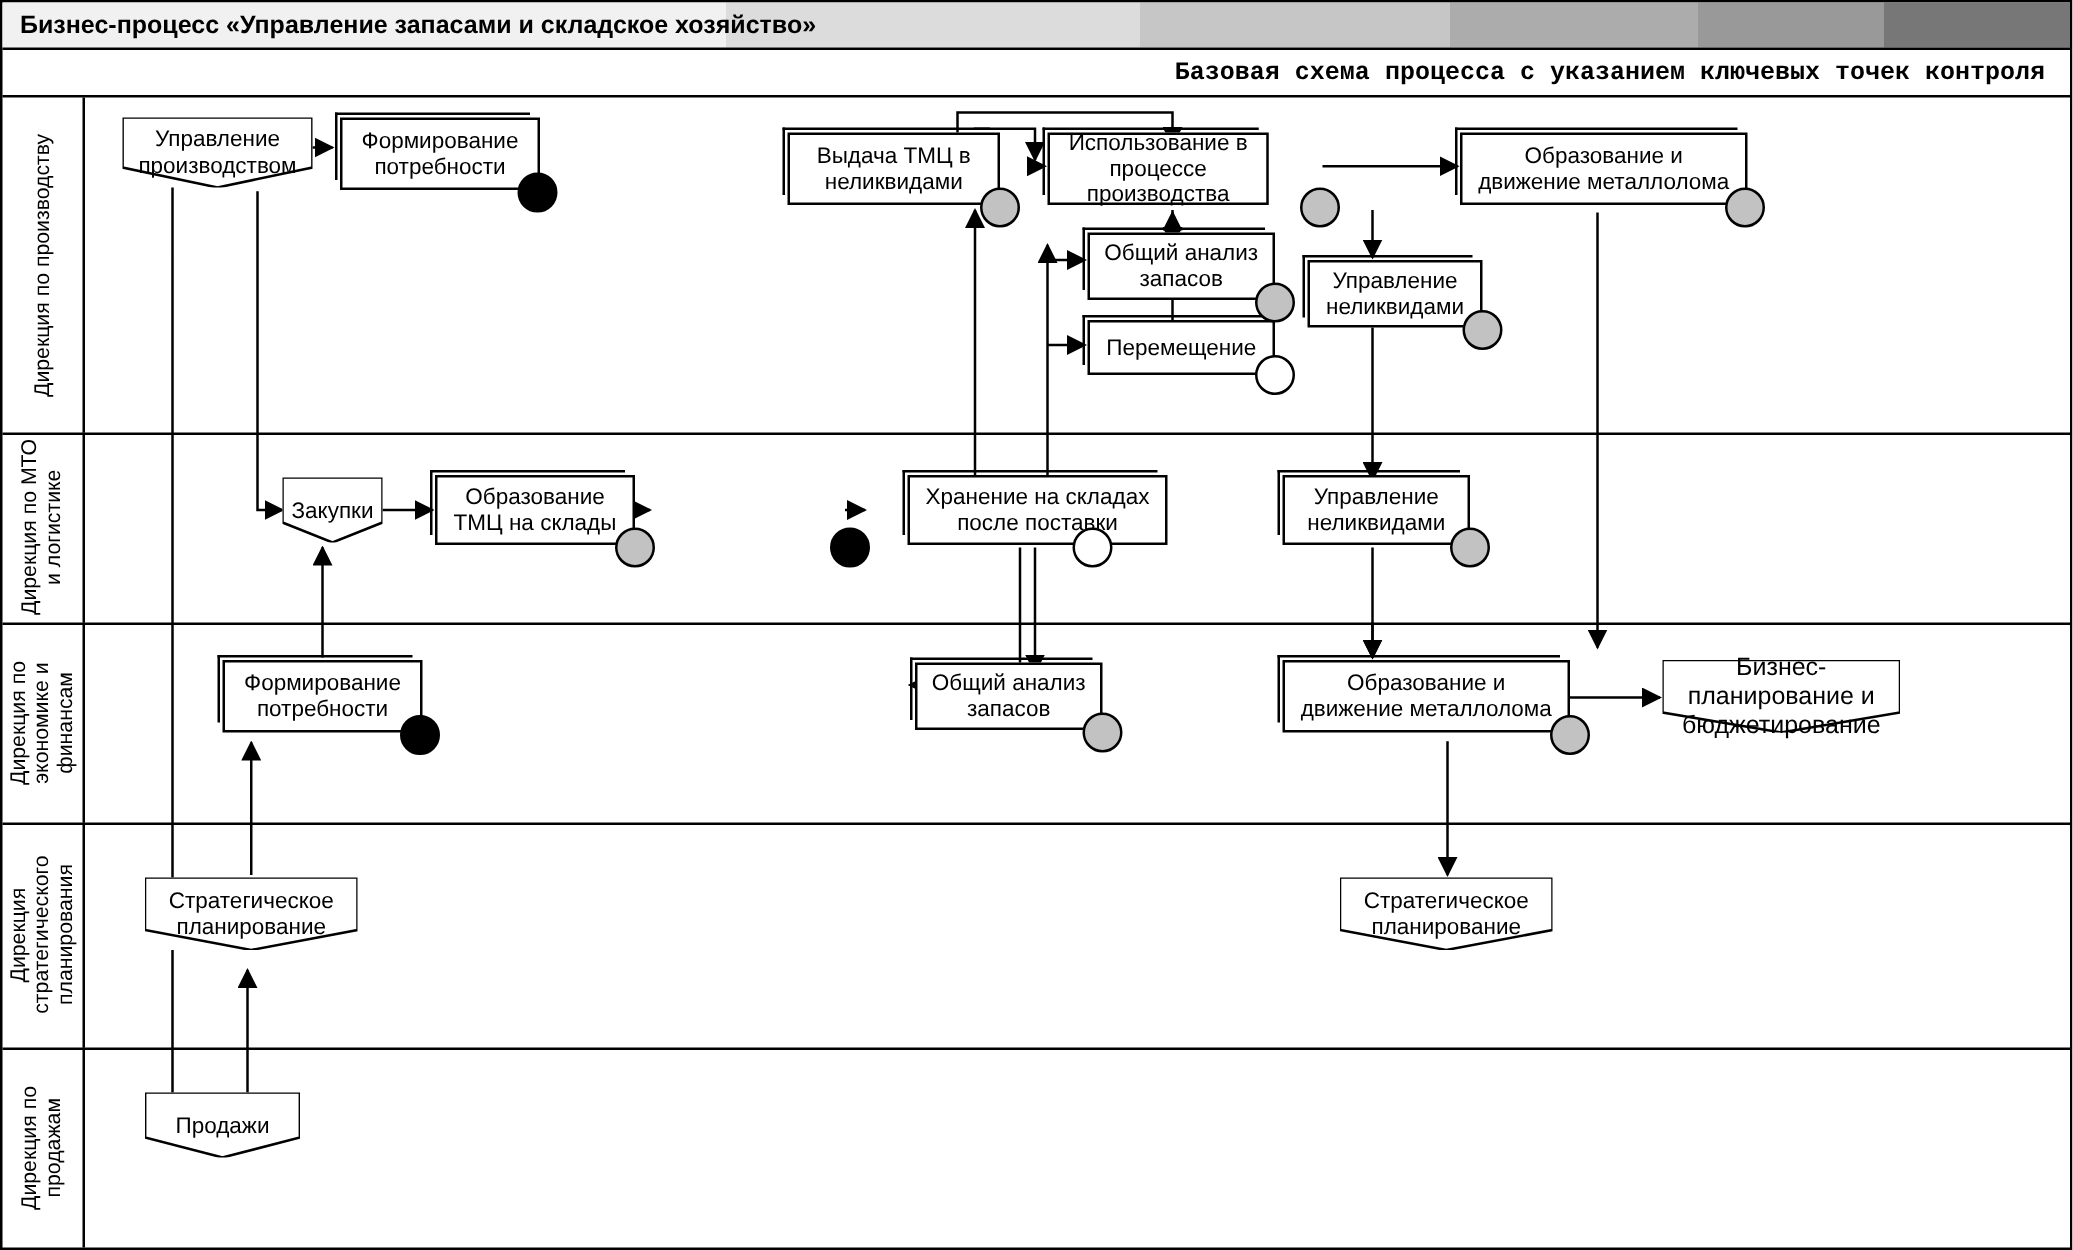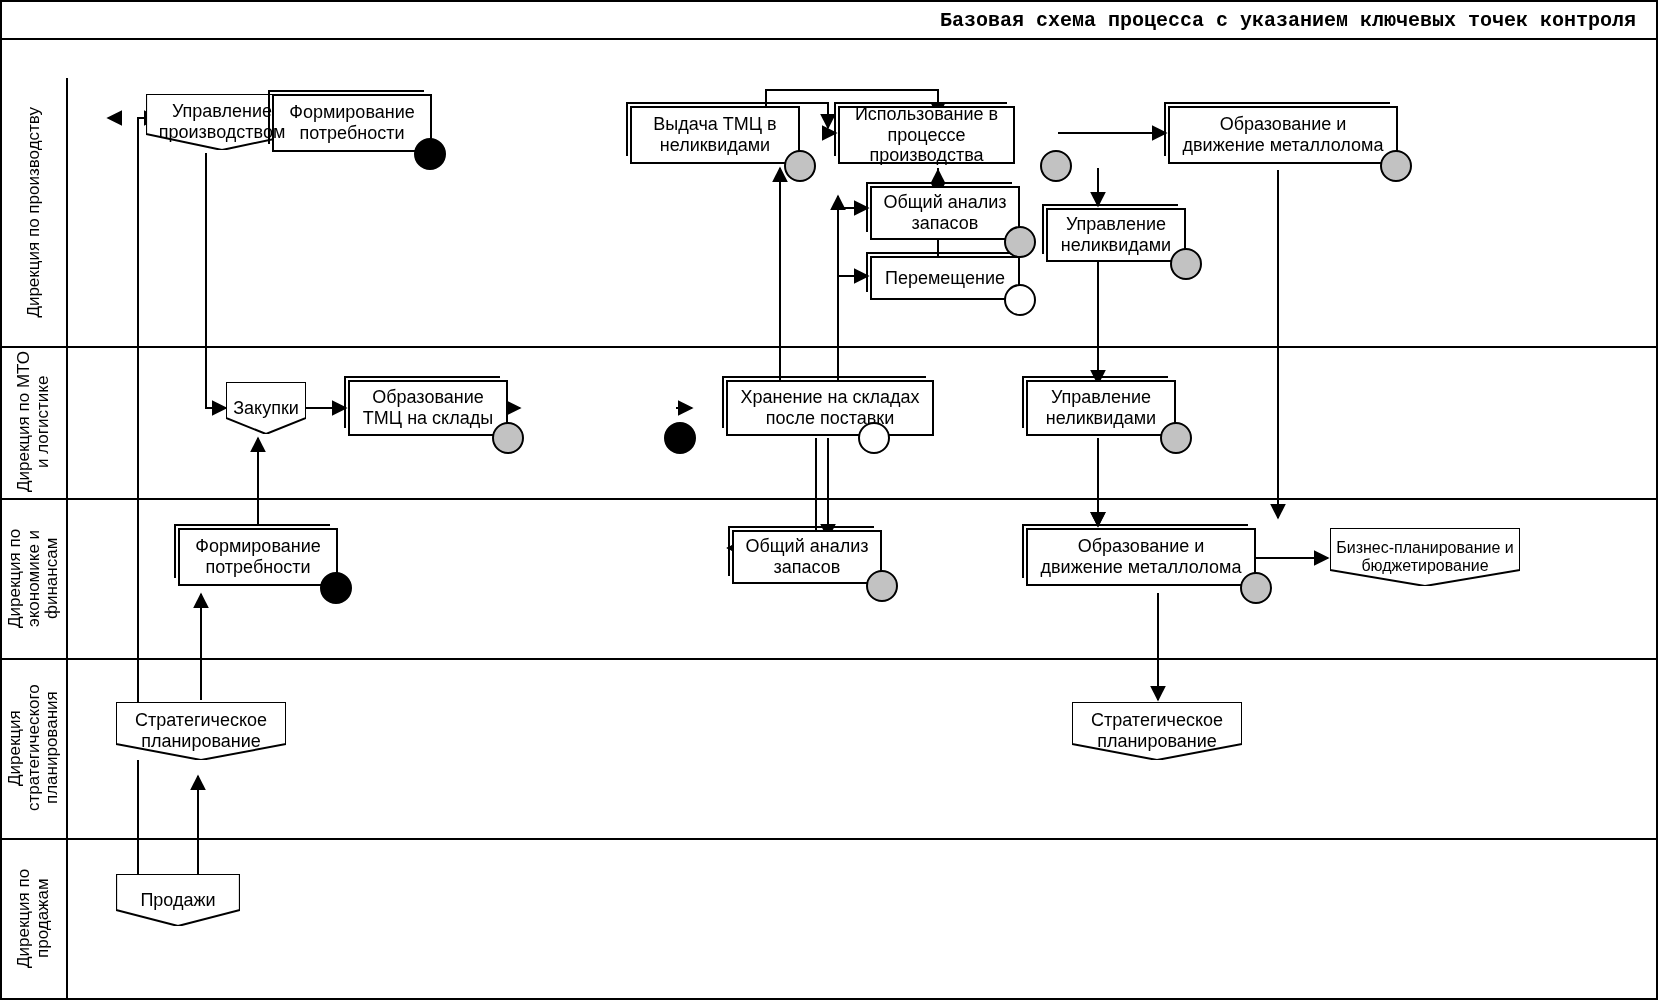--- a/index.html
+++ b/index.html
@@ -28,20 +28,23 @@
   
   .cp{position:absolute;width:28px;height:28px;border:2px solid #000;border-radius:50%;background:#c2c2c2;z-index:3;}
   .cp.black{background:#000;}
   .cp.white{background:#fff;}
 </style>
 </head>
 <body>
 
 <div class="frame">
 
+  <div class="titlebar">
+    <span>Бизнес-процесс «Управление запасами и складское хозяйство»</span>
+  </div>
   <div class="subtitle">
     <span>Базовая схема процесса с указанием ключевых точек контроля</span>
   </div>
 
   <div class="lanes">
     <div class="lane" style="top:0;height:268px;">
         <span>Дирекция по производству</span>
       </div>
     <div class="lane" style="top:268px;height:152px;">
         <span>Дирекция по МТО и логистике</span>
@@ -127,21 +130,21 @@
         <path d="M70,40 L40,40" stroke="none"></path>
 
         <path d="M58,660 L70,660" marker-end=""></path>
 
         <path d="M58,820 L70,820" marker-end=""></path>
 
         <path d="M870,180 L870,92"></path>
       </g>
     </svg>
 
-    <div class="ref" style="left:30px;top:16px;width:152px;height:56px;margin-left:48px;">
+    <div class="ref" style="left:30px;top:16px;width:152px;height:56px;">
       <svg class="shape" viewBox="0 0 140 56" preserveAspectRatio="none">
           <polygon points="0,0 140,0 140,40 70,56 0,40" fill="#fff" stroke="#000" stroke-width="2"></polygon>
         </svg>
       <div class="lbl">Управление производством</div>
     </div>
     <div class="box" style="left:204px;top:16px;width:160px;height:58px;">
         <span>Формирование потребности</span>
       </div>
     <div class="cp black" style="left:346px;top:60px;"></div>
 
@@ -210,21 +213,21 @@
 
     <div class="box" style="left:958px;top:450px;width:230px;height:58px;">
         <span>Образование и движение металлолома</span>
       </div>
     <div class="cp" style="left:1172px;top:494px;"></div>
 
     <div class="ref" style="left:1262px;top:450px;width:190px;height:58px;">
       <svg class="shape" viewBox="0 0 190 58" preserveAspectRatio="none">
           <polygon points="0,0 190,0 190,42 95,58 0,42" fill="#fff" stroke="#000" stroke-width="2"></polygon>
         </svg>
-      <div class="lbl" style="font-size:16px;">Бизнес-планирование и бюджетирование</div>
+      <div class="lbl" style="font-size:20px;">Бизнес-планирование и бюджетирование</div>
     </div>
 
     <div class="ref" style="left:48px;top:624px;width:170px;height:58px;">
       <svg class="shape" viewBox="0 0 170 58" preserveAspectRatio="none">
           <polygon points="0,0 170,0 170,42 85,58 0,42" fill="#fff" stroke="#000" stroke-width="2"></polygon>
         </svg>
       <div class="lbl">Стратегическое планирование</div>
     </div>
     <div class="ref" style="left:1004px;top:624px;width:170px;height:58px;">
       <svg class="shape" viewBox="0 0 170 58" preserveAspectRatio="none">

